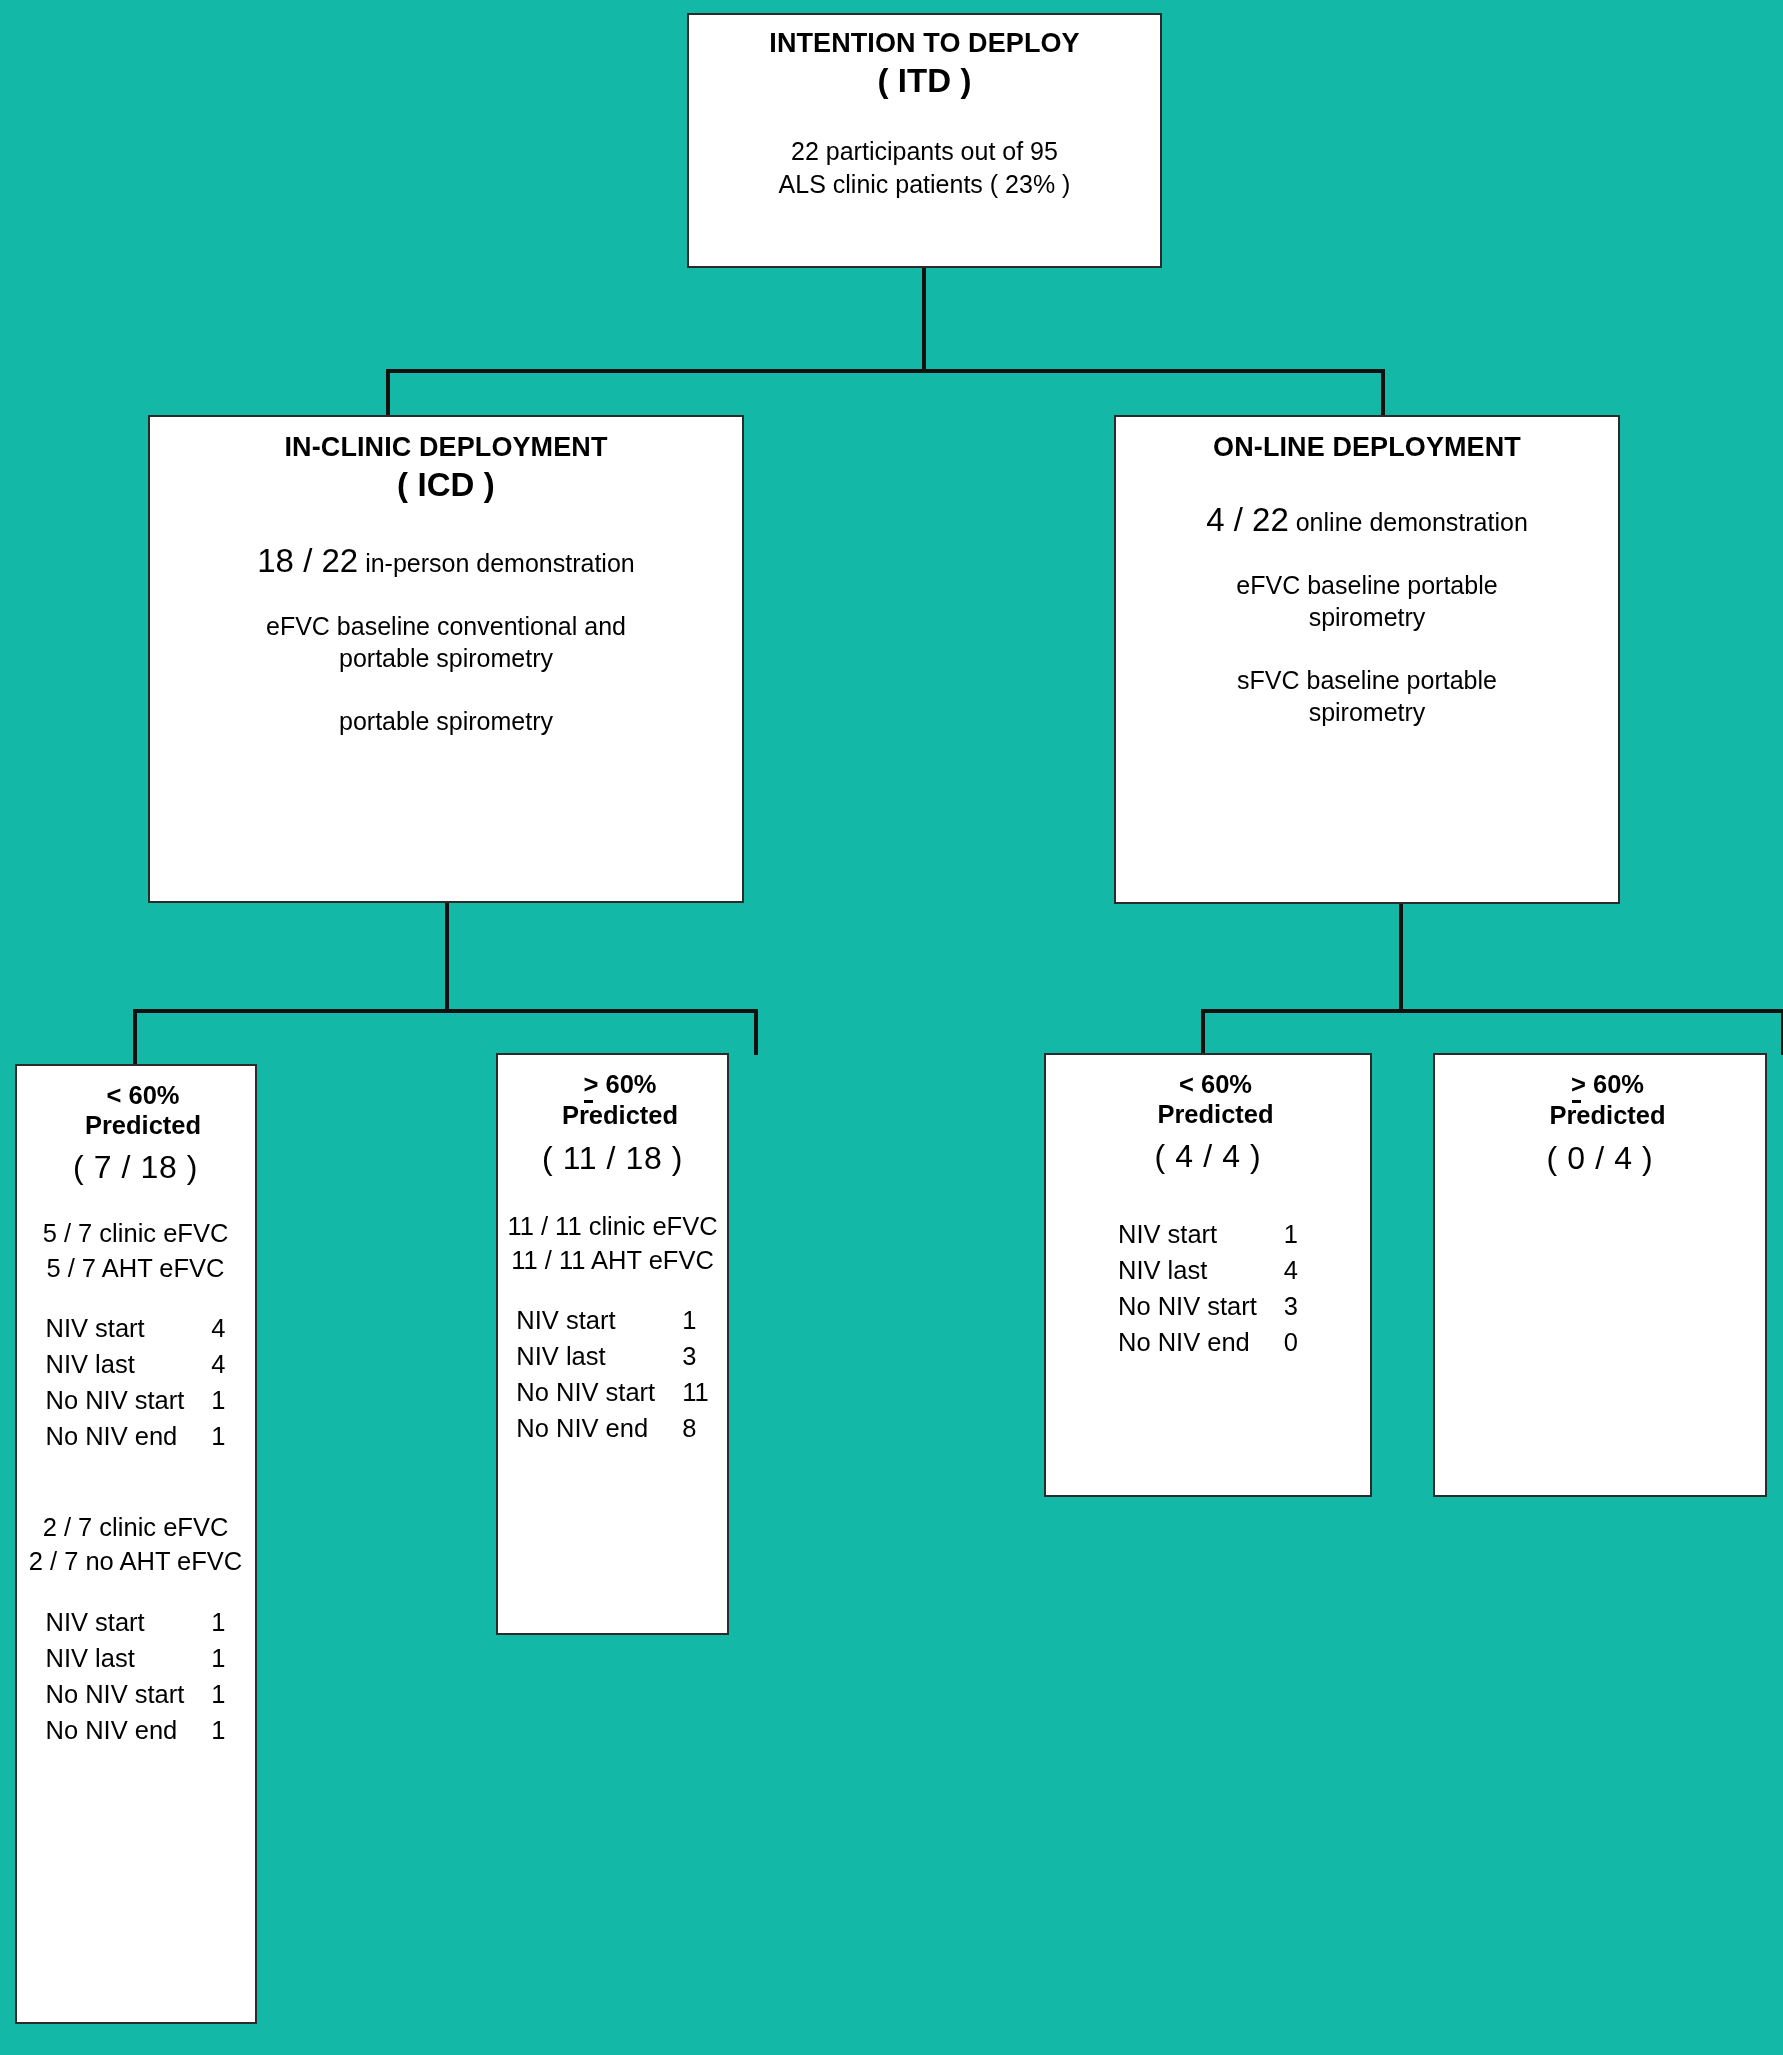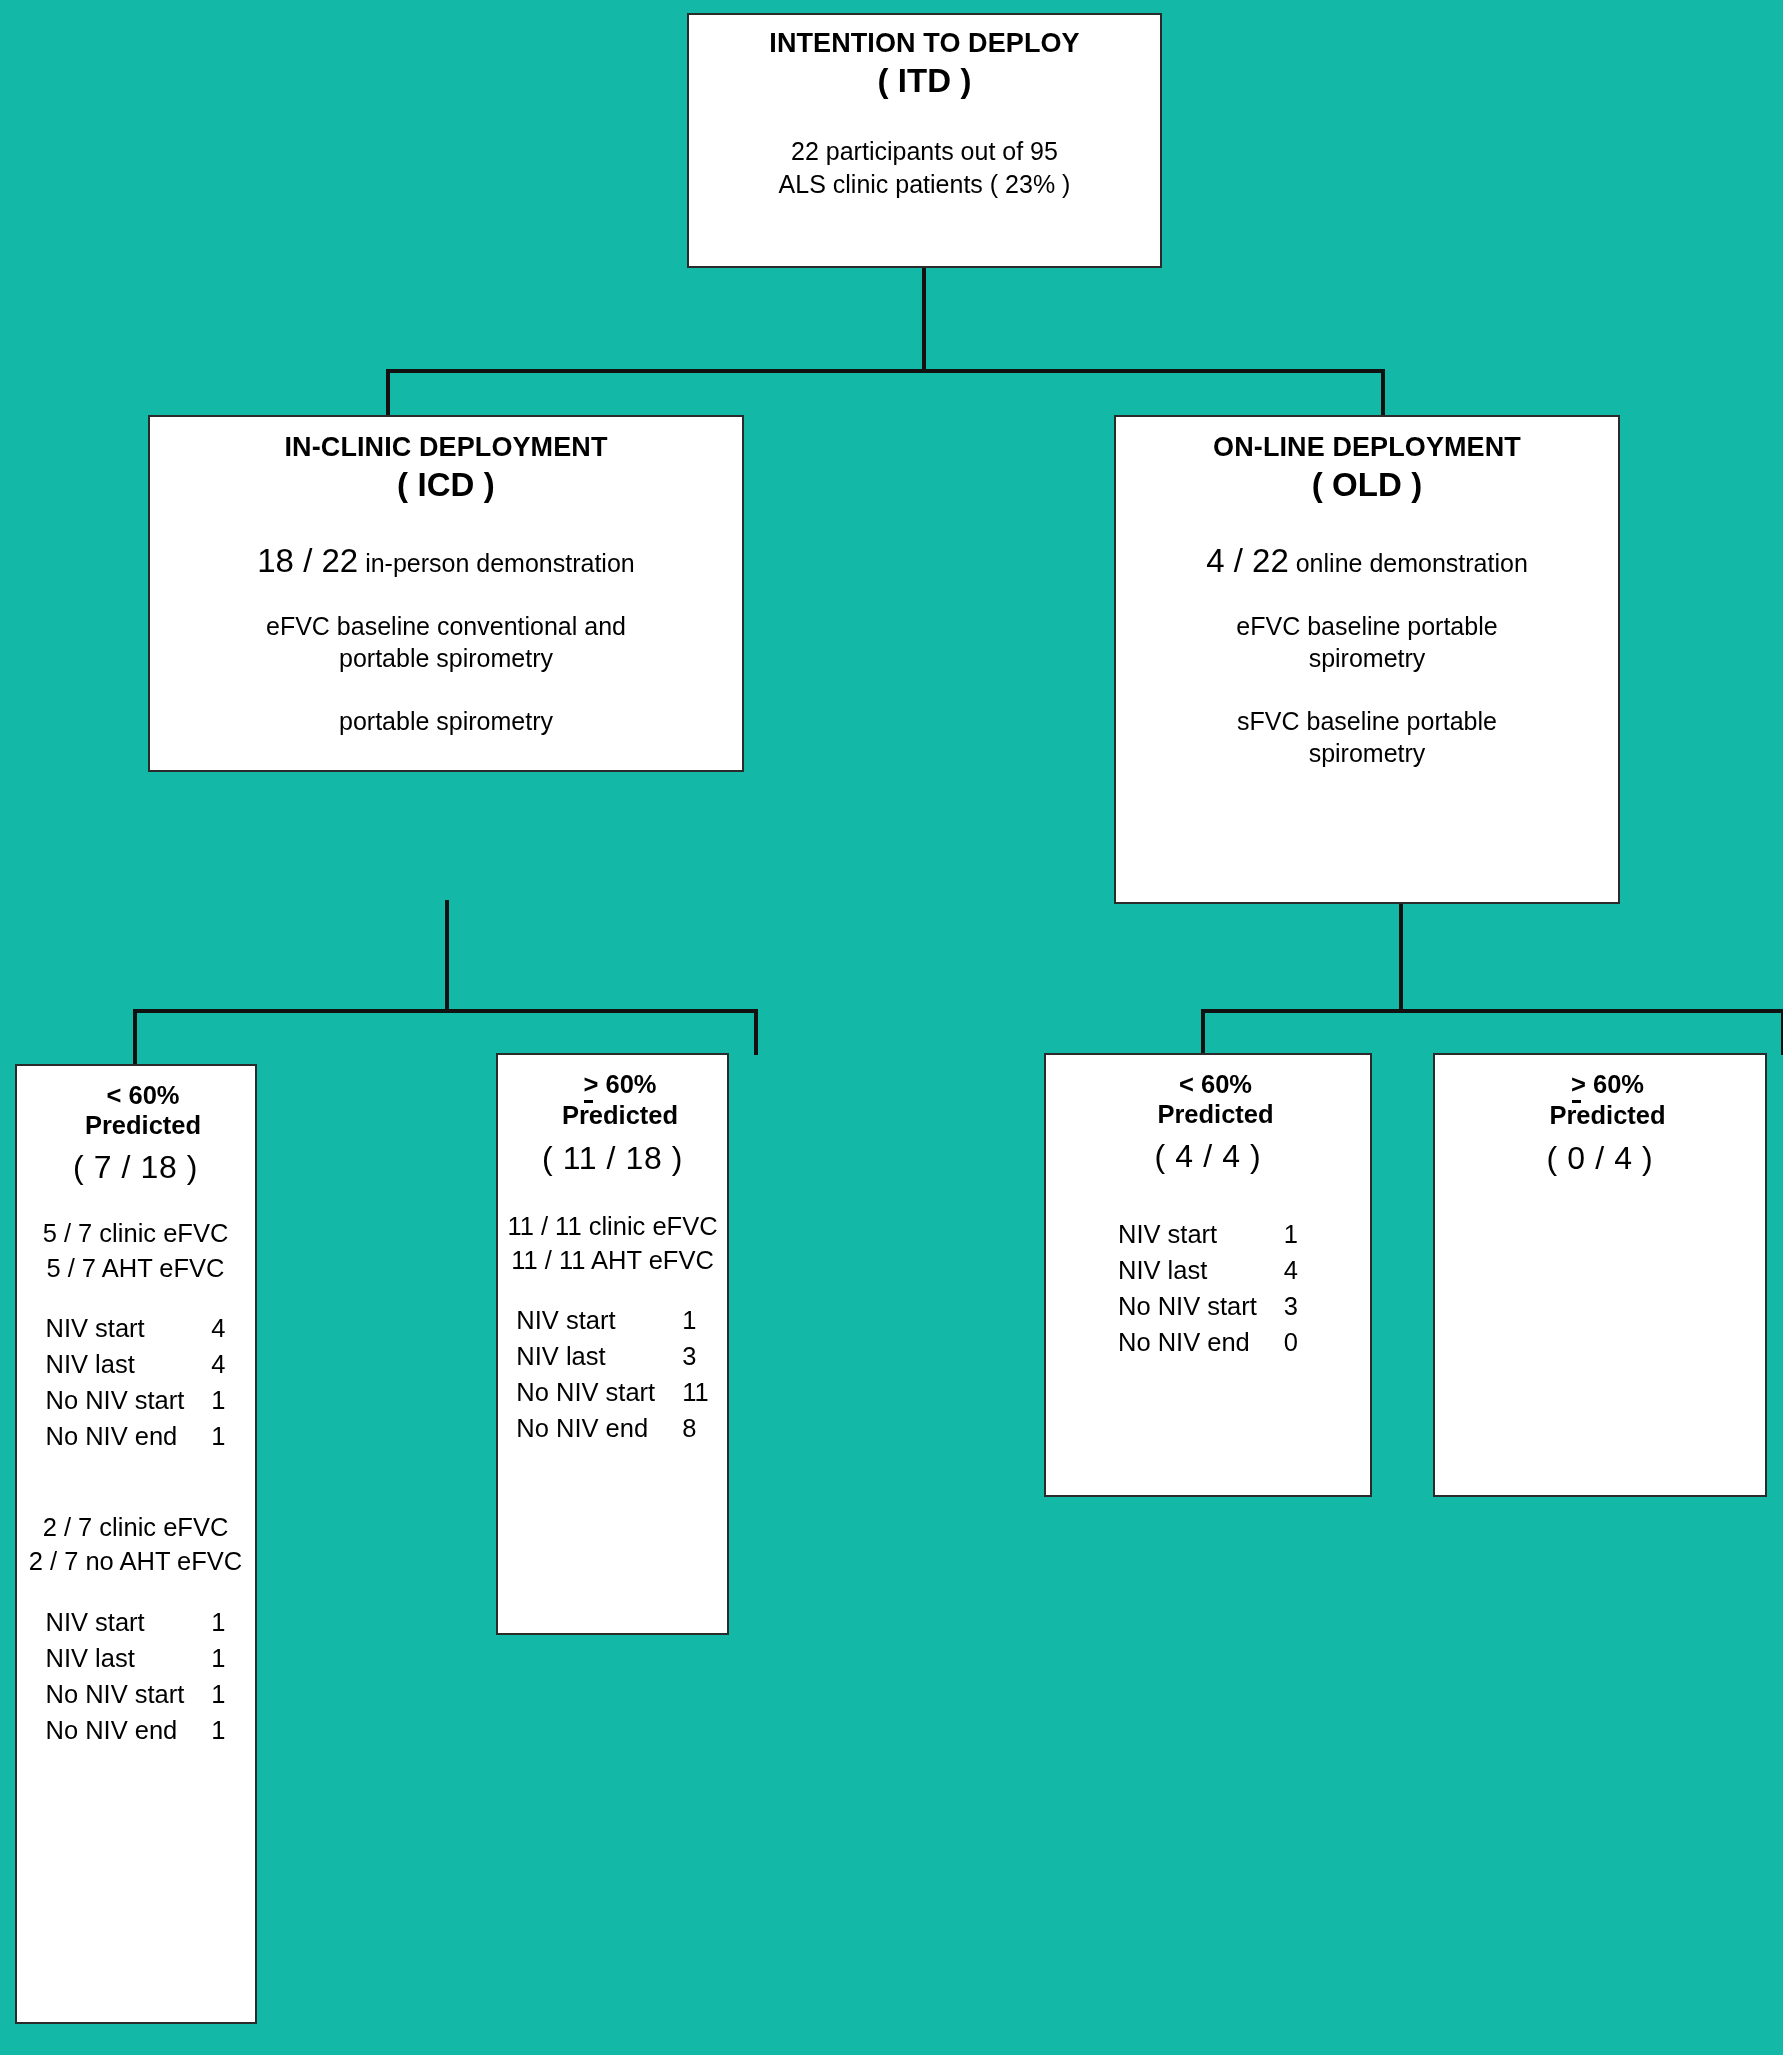--- a/index.html
+++ b/index.html
@@ -46,21 +46,21 @@
   #box-itd .hdr .l2{font-size:33px;margin-top:3.5px;}
   #box-itd .sub{font-size:25px;margin-top:36px;line-height:1.30;}
 
   
   .lvl2 .hdr{font-size:27px;margin-top:15px;}
   .lvl2 .hdr .l2{font-size:33px;margin-top:3.5px;}
   .lvl2 .frac-line{margin-top:38px;font-size:25px;}
   .lvl2 .frac-line .big{font-size:33px;}
   .lvl2 .para{font-size:25px;margin-top:30px;line-height:1.30;}
 
-  #box-icd{left:148px;top:415px;width:596px;height:357px;}
+  #box-icd{left:148px;top:415px;width:596px;height:488px;}
   #box-old{left:1114px;top:415px;width:506px;height:489px;}
 
   
   .leaf .lhdr{
     font-weight:bold;
     font-size:25.5px;
     line-height:1.16;
     margin-top:15px;
     padding-left:15px;
   }
@@ -159,21 +159,20 @@
       <div>portable spirometry</div>
     </div>
     <div class="para body-txt">
       <div>portable spirometry</div>
     </div>
   </div>
 
   <div class="box lvl2" id="box-old">
     <div class="hdr">
       <span class="l1">ON-LINE DEPLOYMENT</span>
-      <span class="l2">( OLD )</span>
     </div>
     <div class="frac-line">
       <span class="big">4 / 22</span>
       <span>online demonstration</span>
     </div>
     <div class="para body-txt">
       <div>eFVC baseline portable</div>
       <div>spirometry</div>
     </div>
     <div class="para body-txt">

